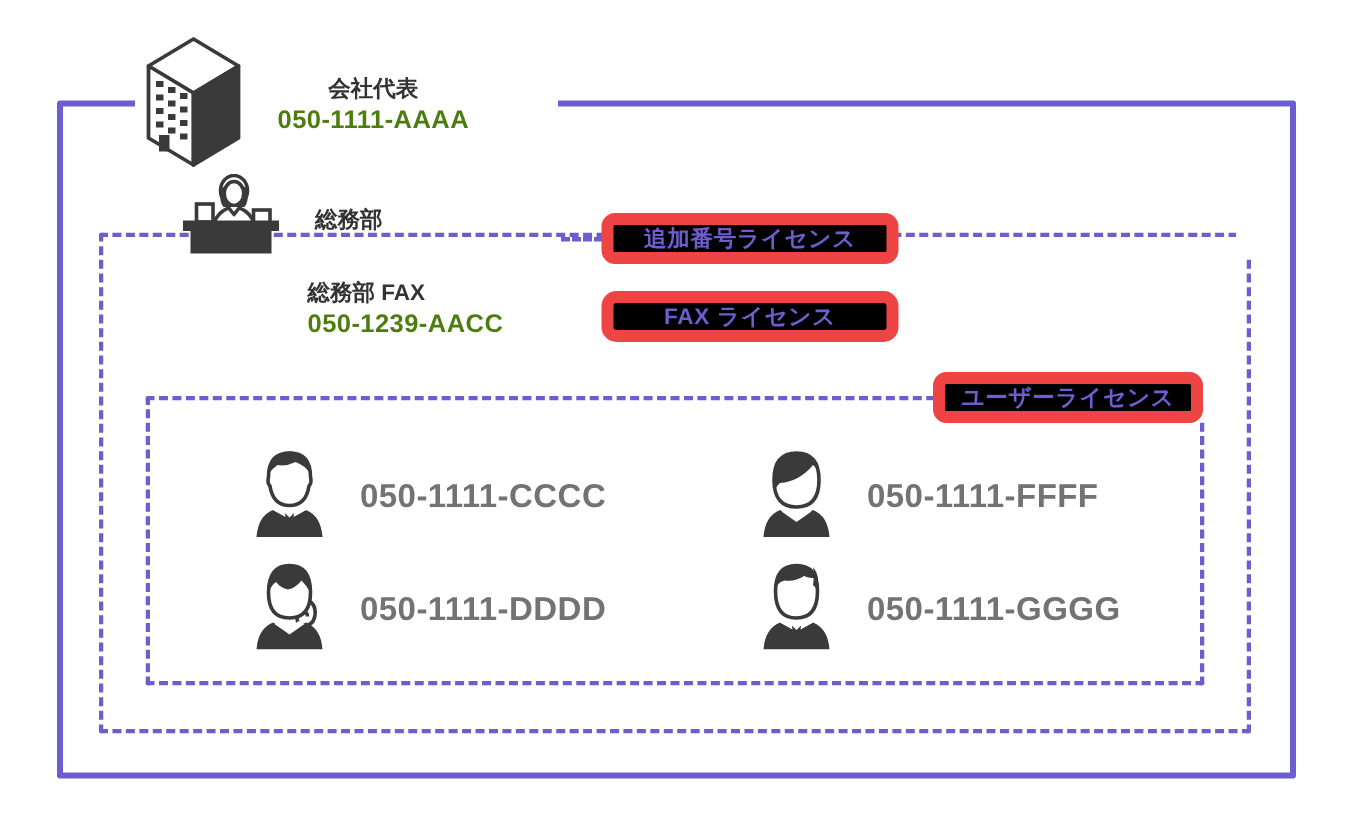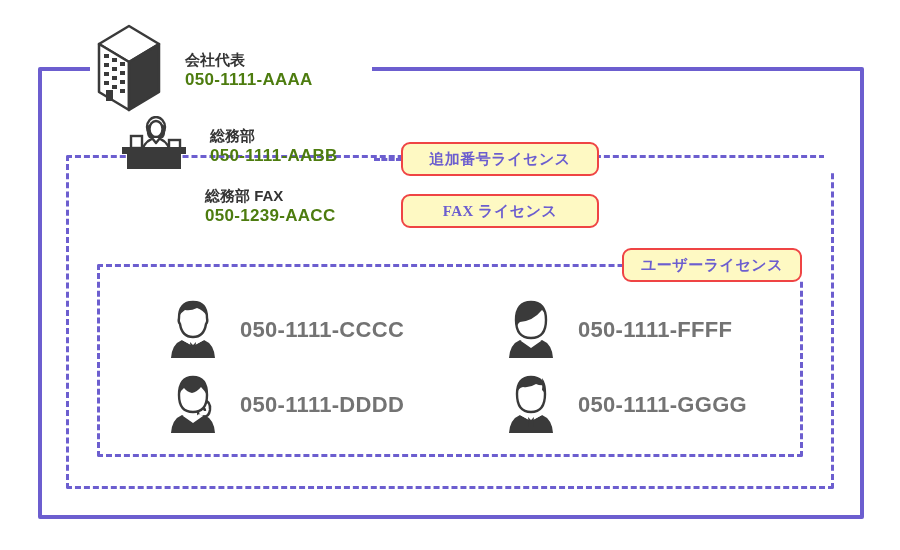--- a/index.html
+++ b/index.html
@@ -88,42 +88,42 @@
     width: 28px;
   }
 
   
   .badge {
     position: absolute;
     box-sizing: border-box;
     display: flex;
     align-items: center;
     justify-content: center;
-    border: 2px solid #ef4444;
+    border: 8px solid #ef4444;
     border-radius: 9px;
-    background: #fef9c3;
+    background: #000000;
     color: #6c5ecf;
     font-weight: bold;
     letter-spacing: 0.5px;
     white-space: nowrap;
-    font-family: Liberation Serif, serif;
   }
   .badge-additional {
     left: 401px;
     top: 142px;
     width: 198px;
     height: 34px;
     font-size: 15px;
   }
   .badge-fax {
     left: 401px;
     top: 194px;
     width: 198px;
     height: 34px;
     font-size: 15px;
+    border-radius: 10px;
   }
   .badge-user {
     left: 622px;
     top: 248px;
     width: 180px;
     height: 34px;
     font-size: 15px;
   }
 
   
@@ -150,21 +150,21 @@
   }
   .ent-number {
     font-size: 17px;
     font-weight: bold;
     color: #4d7c0f;
     letter-spacing: 0.3px;
     white-space: nowrap;
   }
 
   .company-row { left: 95px; top: 24px; }
-  .company-row .entity-text { margin-left: 22px; }
+  .company-row .entity-text { margin-left: 22px; align-items: center; }
 
   .dept-row { left: 118px; top: 116px; }
   .dept-row .entity-text { margin-left: 20px; }
 
   .fax-row {
     position: absolute;
     left: 205px;
     top: 186px;
   }
 
@@ -244,21 +244,20 @@
           <path d="M34 22 l4 5 l4 -5" fill="#ffffff"></path>
         </g>
         <rect x="13" y="20" width="11" height="12" fill="#ffffff" stroke="#3a3a3a" stroke-width="2.4"></rect>
         <rect x="51" y="24" width="11" height="9" fill="#ffffff" stroke="#3a3a3a" stroke-width="2.4"></rect>
         <rect x="4" y="31" width="64" height="7" fill="#3a3a3a"></rect>
         <rect x="9" y="36" width="54" height="17" fill="#3a3a3a"></rect>
       </svg>
     </span>
     <span class="entity-text">
       <span class="ent-label">総務部</span>
-      <span class="ent-number">050-1111-AABB</span>
     </span>
   </div>
 
   <div class="entity-text fax-row">
     <span class="ent-label">総務部 FAX</span>
     <span class="ent-number">050-1239-AACC</span>
   </div>
 
   <div class="badge badge-additional">追加番号ライセンス</div>
   <div class="badge badge-fax">FAX ライセンス</div>

